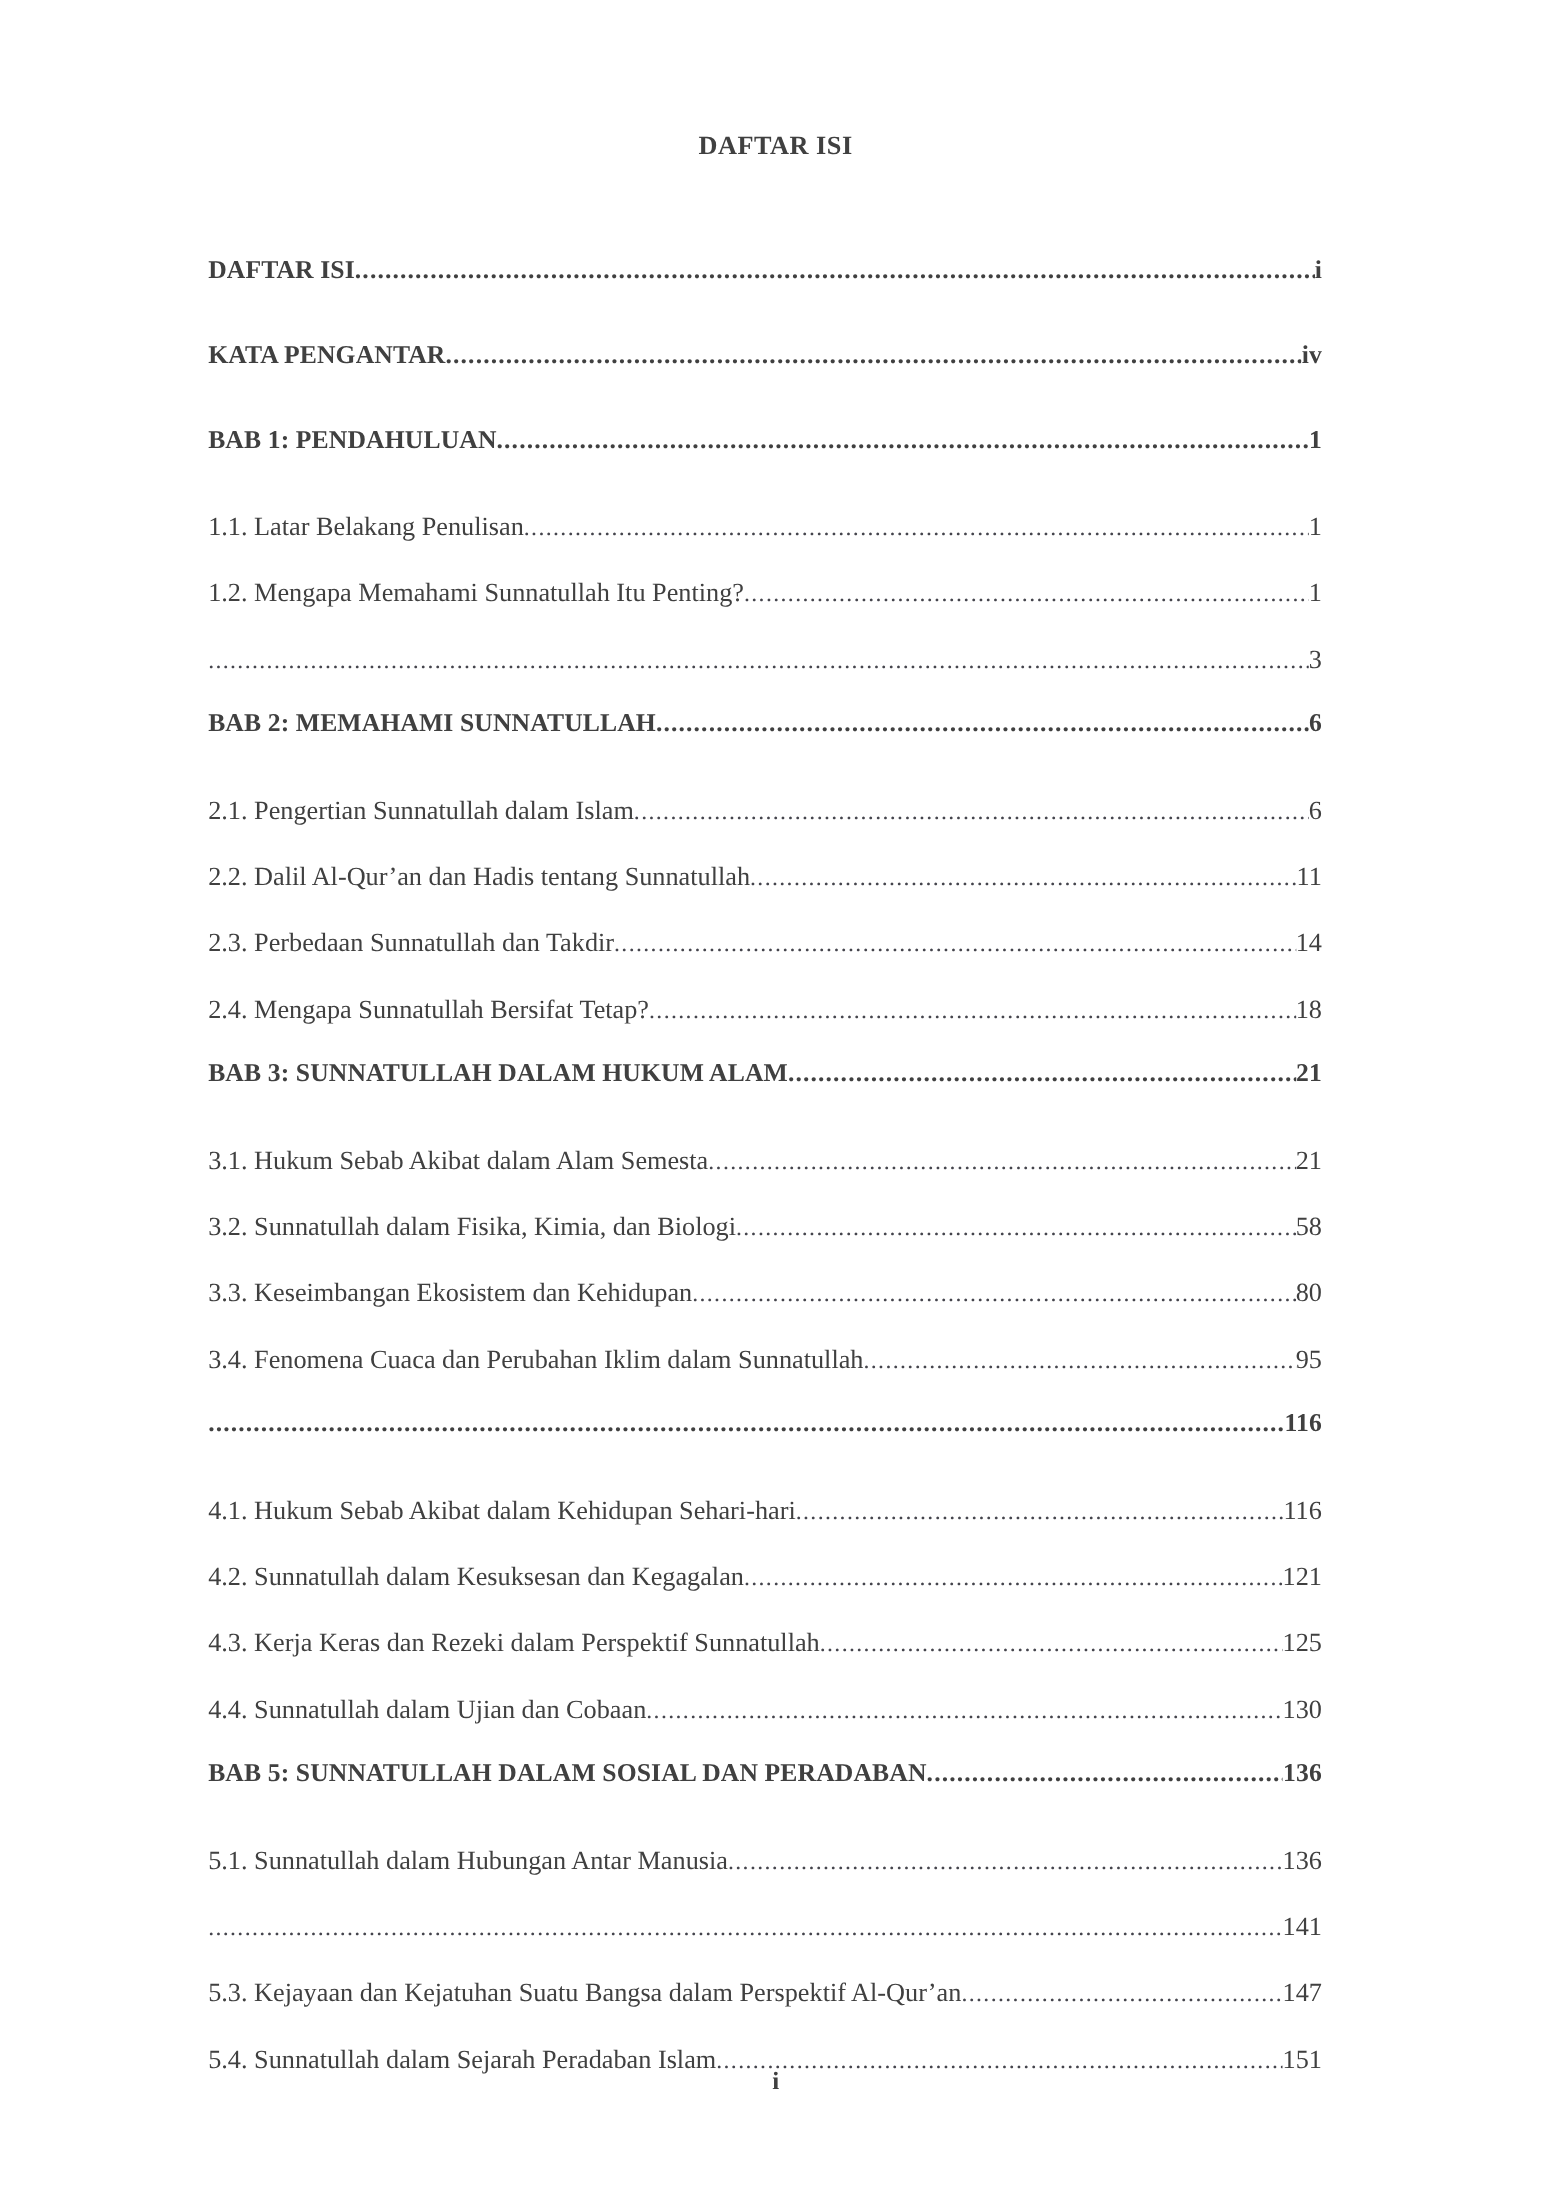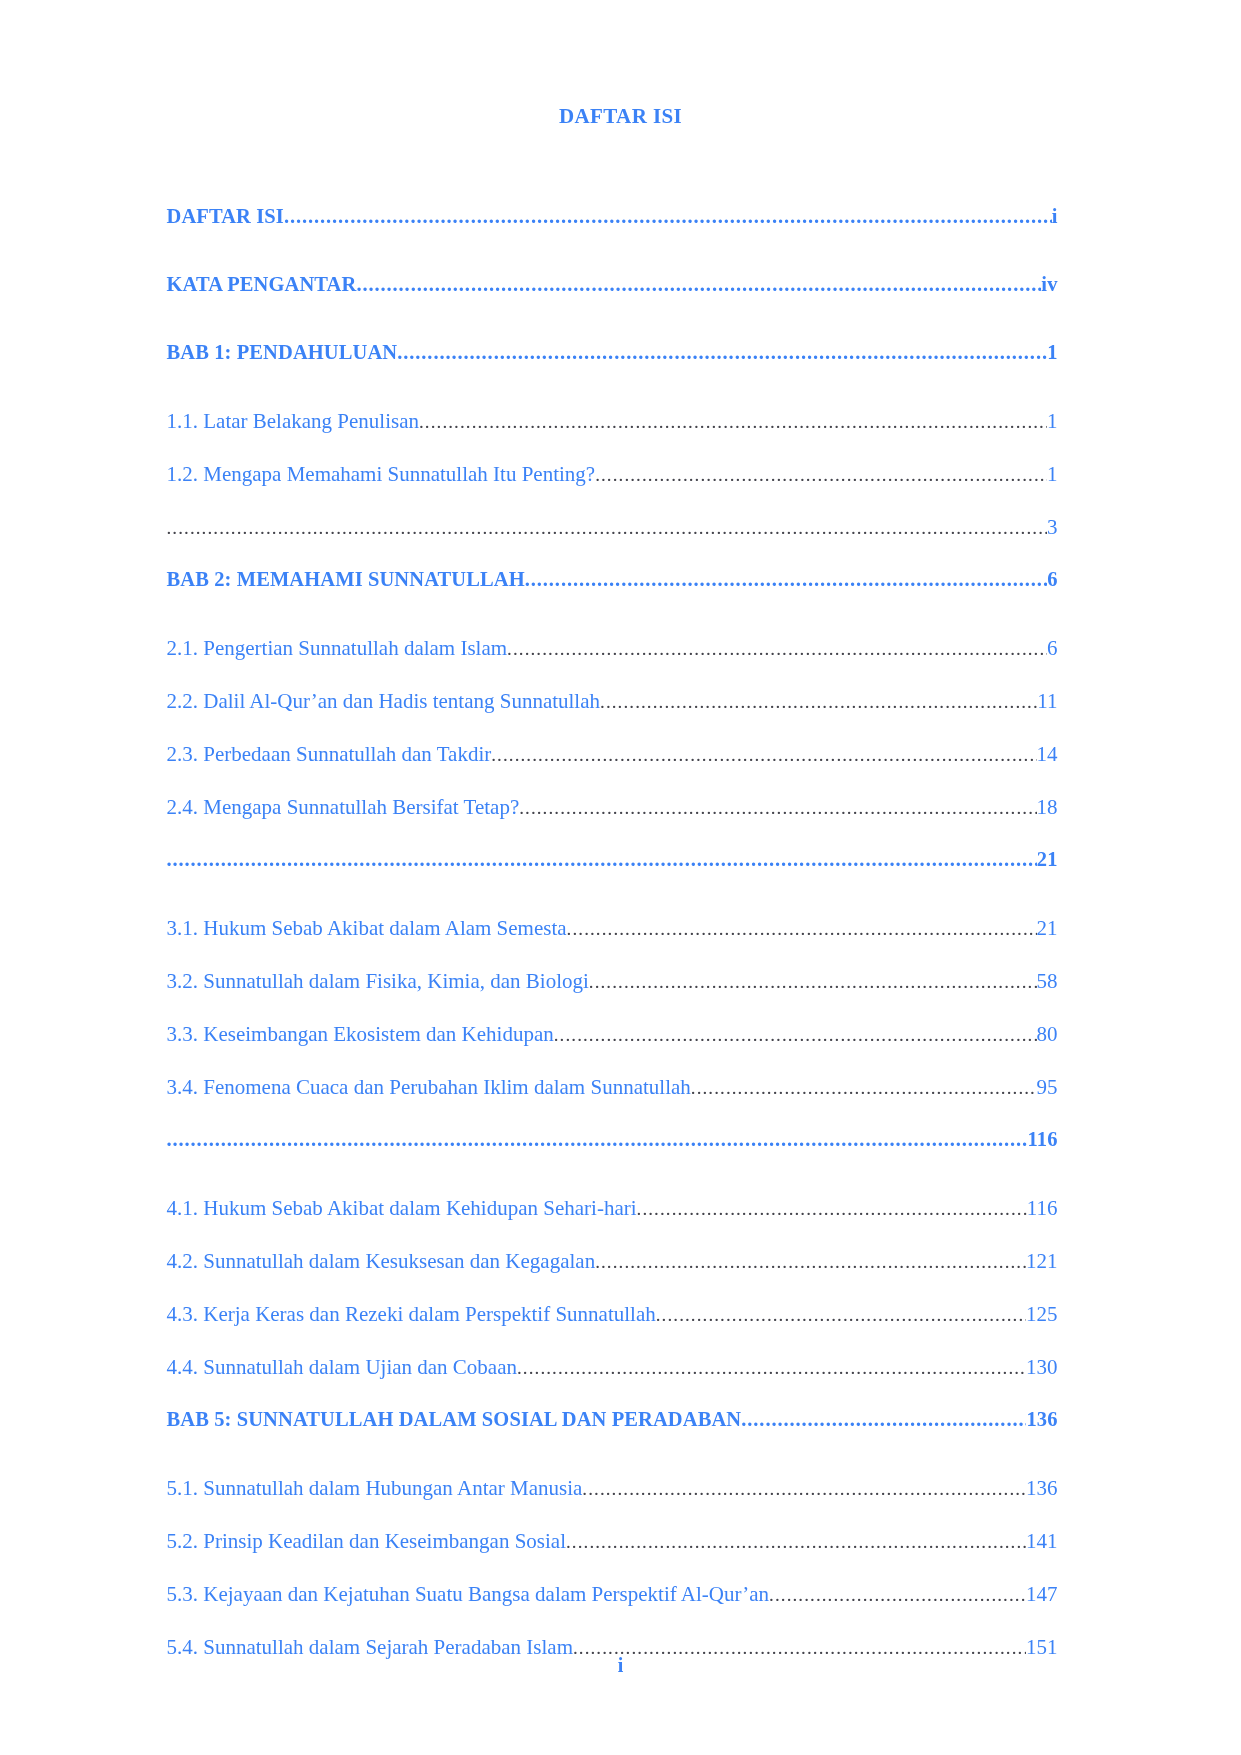--- a/index.html
+++ b/index.html
@@ -8,21 +8,21 @@
     background: #ffffff;
   }
   .page {
     position: relative;
     width: 1134px;
     height: 1755px;
     margin: 0 auto;
     background: #ffffff;
     box-sizing: border-box;
     font-family: "Liberation Serif", "DejaVu Serif", serif;
-    color: #3b82f6;
+    color: #404040;
     overflow: hidden;
   }
 
   .doc-title {
     text-align: center;
     font-weight: bold;
     font-size: 21px;
     letter-spacing: 0.4px;
     padding-top: 104px;
   }
@@ -157,20 +157,21 @@
         <span class="toc-label">2.3. Perbedaan Sunnatullah dan Takdir</span>
         <span class="toc-leader"></span>
         <span class="toc-page">14</span>
       </div>
       <div class="toc-row lvl-section">
         <span class="toc-label">2.4. Mengapa Sunnatullah Bersifat Tetap?</span>
         <span class="toc-leader"></span>
         <span class="toc-page">18</span>
       </div>
       <div class="toc-row lvl-chapter gap-before">
+        <span class="toc-label">BAB 3: SUNNATULLAH DALAM HUKUM ALAM</span>
         <span class="toc-leader"></span>
         <span class="toc-page">21</span>
       </div>
       <div class="toc-row lvl-section">
         <span class="toc-label">3.1. Hukum Sebab Akibat dalam Alam Semesta</span>
         <span class="toc-leader"></span>
         <span class="toc-page">21</span>
       </div>
       <div class="toc-row lvl-section">
         <span class="toc-label">3.2. Sunnatullah dalam Fisika, Kimia, dan Biologi</span>
@@ -215,21 +216,20 @@
         <span class="toc-label">BAB 5: SUNNATULLAH DALAM SOSIAL DAN PERADABAN</span>
         <span class="toc-leader"></span>
         <span class="toc-page">136</span>
       </div>
       <div class="toc-row lvl-section">
         <span class="toc-label">5.1. Sunnatullah dalam Hubungan Antar Manusia</span>
         <span class="toc-leader"></span>
         <span class="toc-page">136</span>
       </div>
       <div class="toc-row lvl-section">
-        <span class="toc-label">5.2. Prinsip Keadilan dan Keseimbangan Sosial</span>
         <span class="toc-leader"></span>
         <span class="toc-page">141</span>
       </div>
       <div class="toc-row lvl-section">
         <span class="toc-label">5.3. Kejayaan dan Kejatuhan Suatu Bangsa dalam Perspektif Al-Qur’an</span>
         <span class="toc-leader"></span>
         <span class="toc-page">147</span>
       </div>
       <div class="toc-row lvl-section">
         <span class="toc-label">5.4. Sunnatullah dalam Sejarah Peradaban Islam</span>

